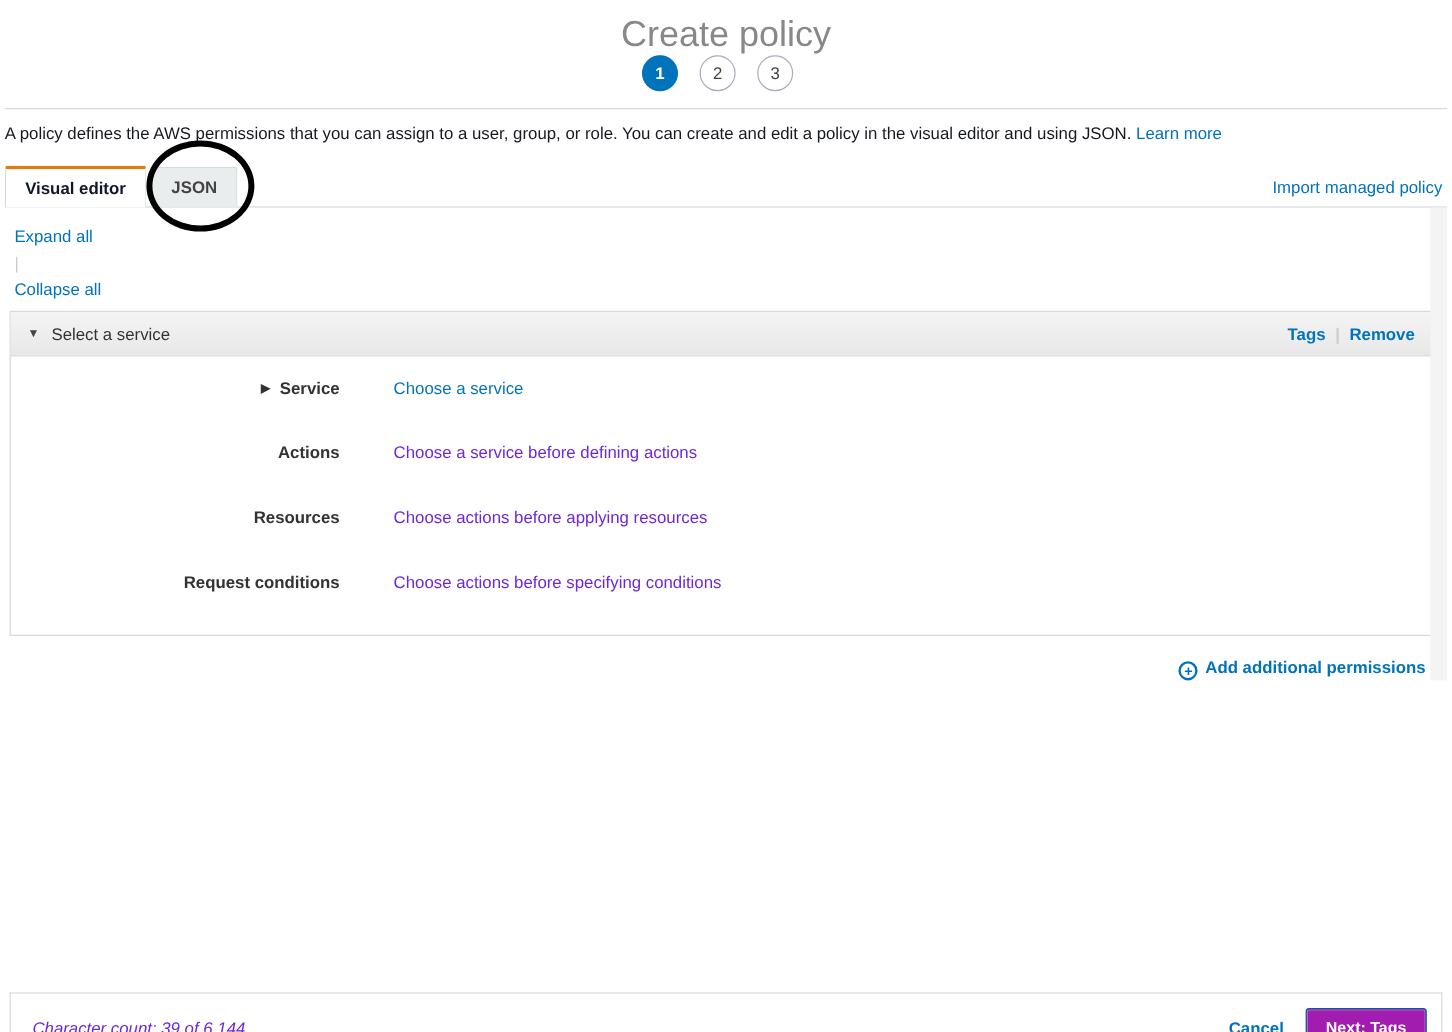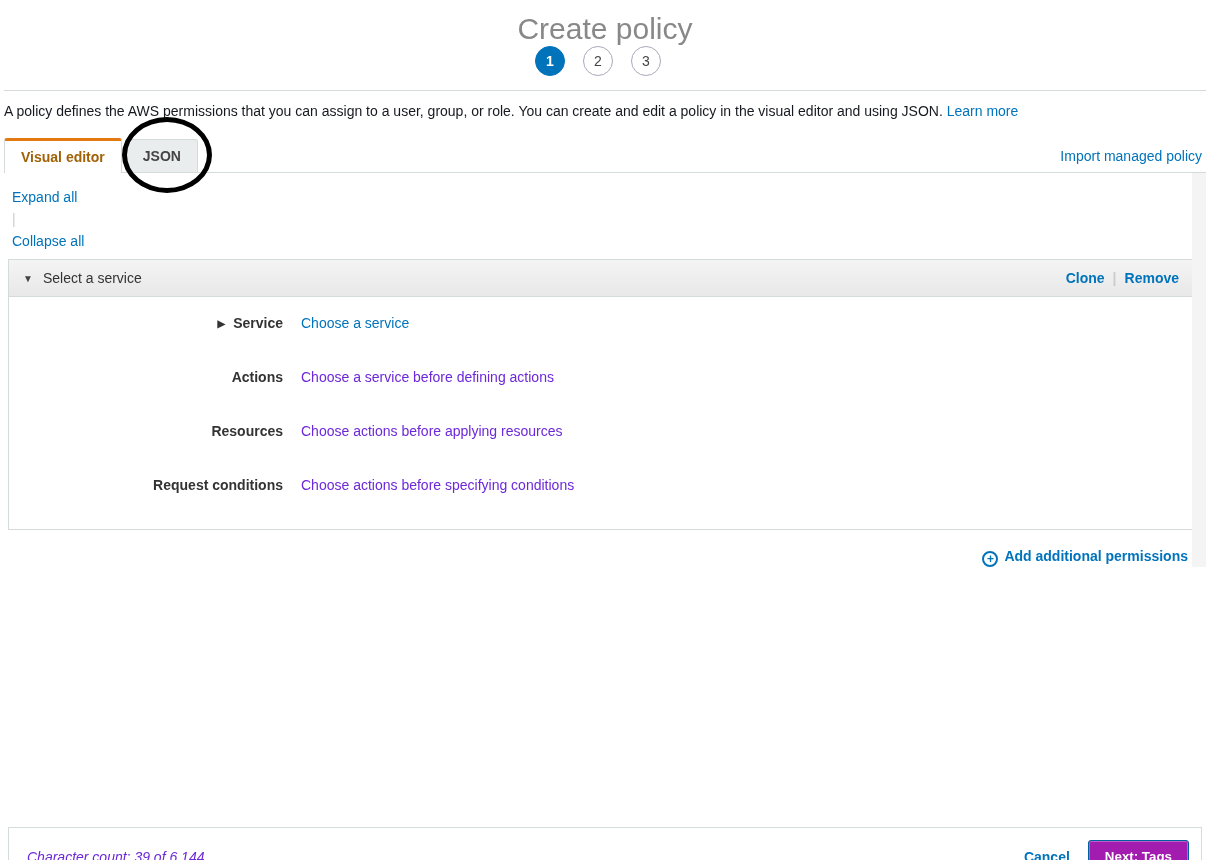--- a/index.html
+++ b/index.html
@@ -57,21 +57,21 @@
     border-bottom: 1px solid #d5dbdb;
     display: flex;
     align-items: flex-end;
   }
   .tab {
     padding: 8px 16px;
     font-size: 14px;
     border: 1px solid #d5dbdb;
     border-bottom: none;
     background: #eaeded;
-    color: #a16207;
+    color: #0f172a;
     cursor: pointer;
     margin-right: 4px;
     border-radius: 3px 3px 0 0;
   }
   .tab.active {
     background: #fff;
     font-weight: 700;
     border-top: 3px solid #e47911;
     position: relative;
     top: 1px;
@@ -120,20 +120,21 @@
     align-items: center;
     gap: 10px;
   }
   .panel-header .title { flex: 1; color: #333; }
   .panel-header .actions { display: flex; gap: 8px; font-weight: 700; }
   .panel-body { padding: 18px 16px 30px 16px; }
   .field-row {
     display: flex;
     align-items: flex-start;
     margin-bottom: 38px;
+    gap: 27px;
   }
   .field-row:last-child { margin-bottom: 6px; }
   .field-label {
     width: 276px;
     text-align: right;
     font-weight: 700;
     color: #333;
     padding-right: 18px;
   }
   .field-label .tri {
@@ -233,21 +234,21 @@
         <span class="link">Expand all</span>
         <span class="sep">|</span>
         <span class="link">Collapse all</span>
       </div>
 
       <div class="panel">
         <div class="panel-header">
           <span class="caret-down">▼</span>
           <span class="title">Select a service</span>
           <span class="actions">
-            <span class="link">Clone</span>
+            <span class="link">Tags</span>
             <span class="sep">|</span>
             <span class="link">Remove</span>
           </span>
         </div>
         <div class="panel-body">
           <div class="field-row">
             <div class="field-label"><span class="tri">▶</span><span>Service</span></div>
             <div class="field-value link">Choose a service</div>
           </div>
           <div class="field-row">

